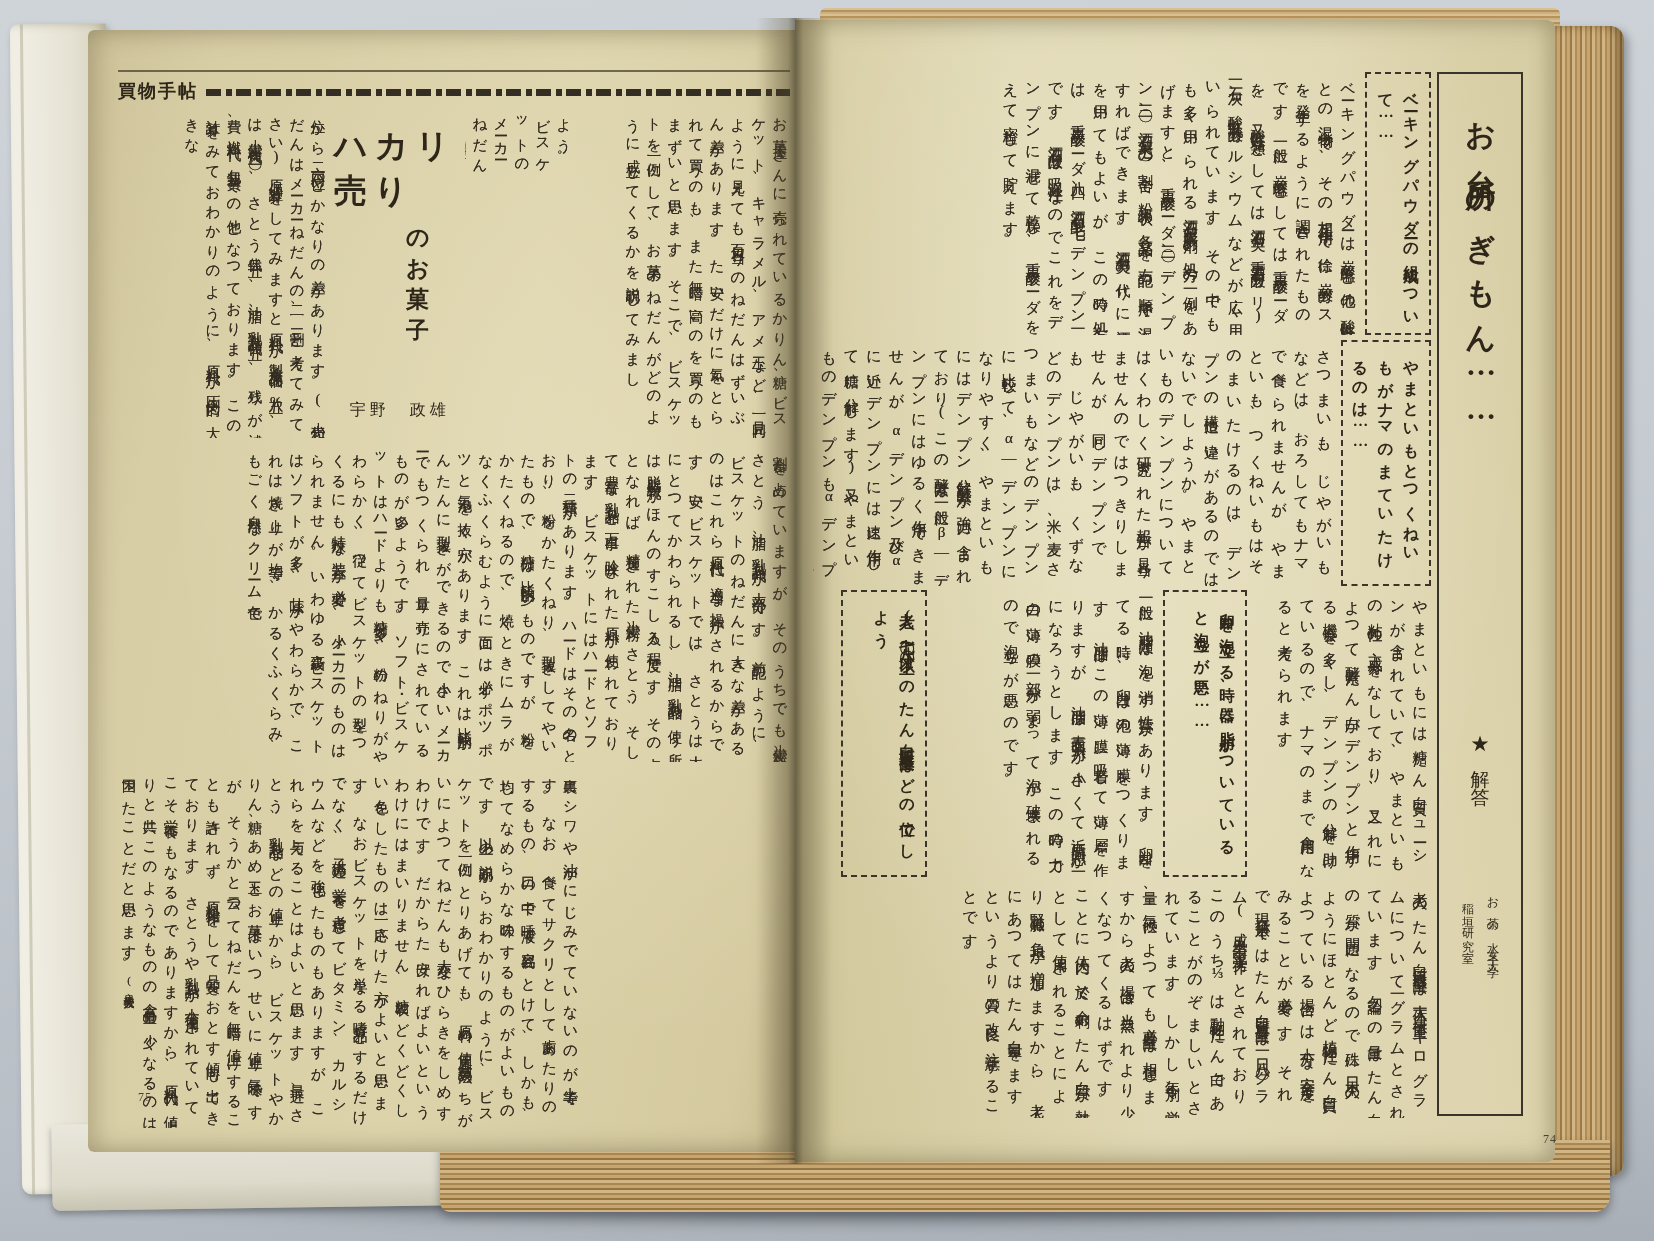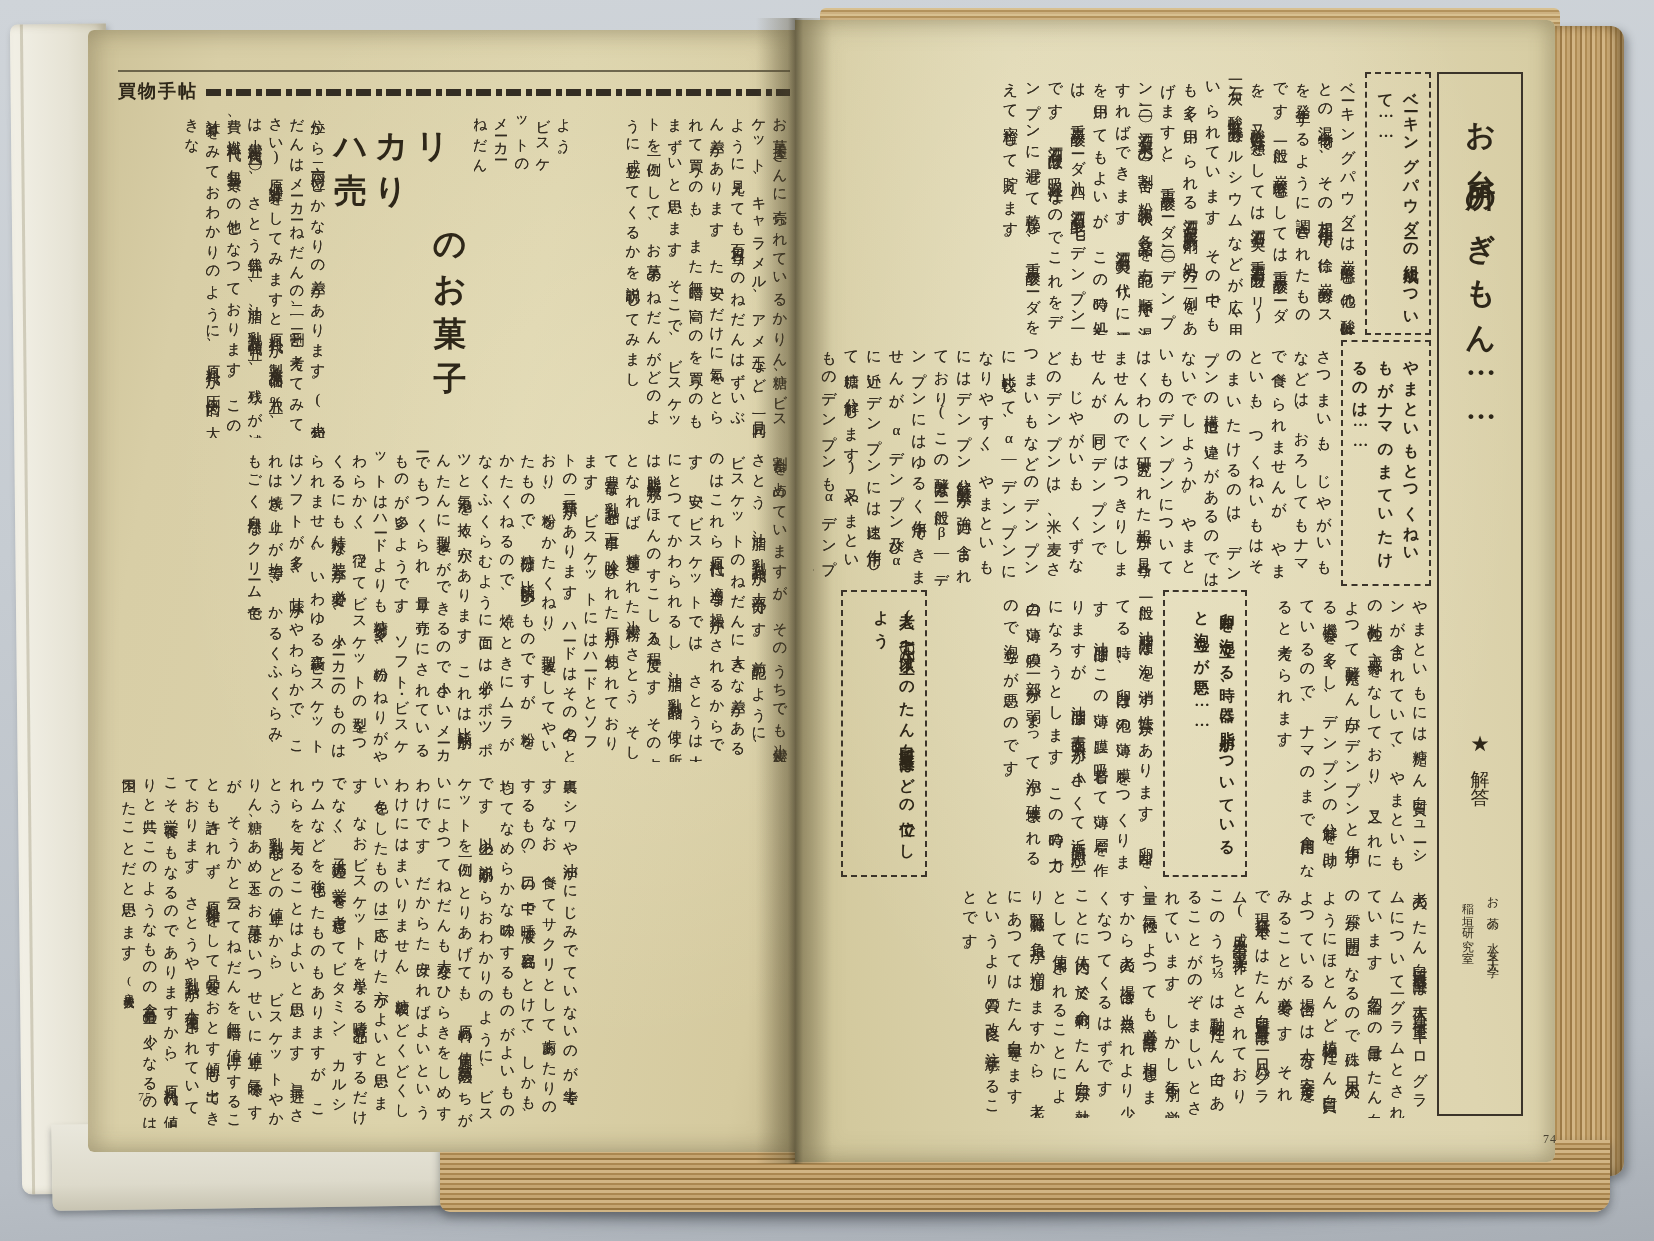--- a/index.html
+++ b/index.html
@@ -65,21 +65,21 @@
   
   .lp-toprule{position:absolute;left:30px;top:40px;width:672px;height:2px;background:#4a432f;opacity:.75;}
   .lp-header{position:absolute;left:30px;top:50px;width:672px;height:22px;display:flex;align-items:center;gap:8px;}
   .lp-header .label{font-weight:bold;font-size:18px;letter-spacing:2px;color:#2e2719;flex:none;}
   .lp-header .rule{flex:1;height:7px;margin-top:2px;}
   .lp-band1{left:30px;top:78px;width:672px;height:330px;}
   .lp-intro{width:210px;flex:none;}
   .lp-titlewrap{width:240px;flex:none;display:flex;flex-direction:row;}
   .lp-titleblock{height:250px;box-sizing:border-box;padding-top:16px;}
   .lp-title1{font-size:33px;font-weight:bold;letter-spacing:7px;color:#2e2719;}
-  .lp-title2{font-size:33px;font-weight:bold;letter-spacing:7px;color:#2e2719;padding-left:72px;margin-top:8px;text-align:right;}
+  .lp-title2{font-size:23px;font-weight:bold;letter-spacing:7px;color:#2e2719;padding-left:72px;margin-top:8px;}
   .lp-author{font-size:16px;letter-spacing:4px;color:#2e2719;margin-top:54px;text-align:center;}
   .lp-titlerule{height:7px;margin:2px 0 6px 0;}
   .lp-undertitle{height:64px;}
   .lp-left{width:214px;flex:none;}
   .lp-band2{left:30px;top:414px;width:672px;height:318px;}
   .lp-band3{left:30px;top:738px;width:672px;height:360px;}
   .credit{font-size:11px;letter-spacing:1px;}
   
   .rp-titlebox{position:absolute;left:642px;top:52px;width:86px;height:1044px;
         border:2px solid #3b342a;box-sizing:border-box;

